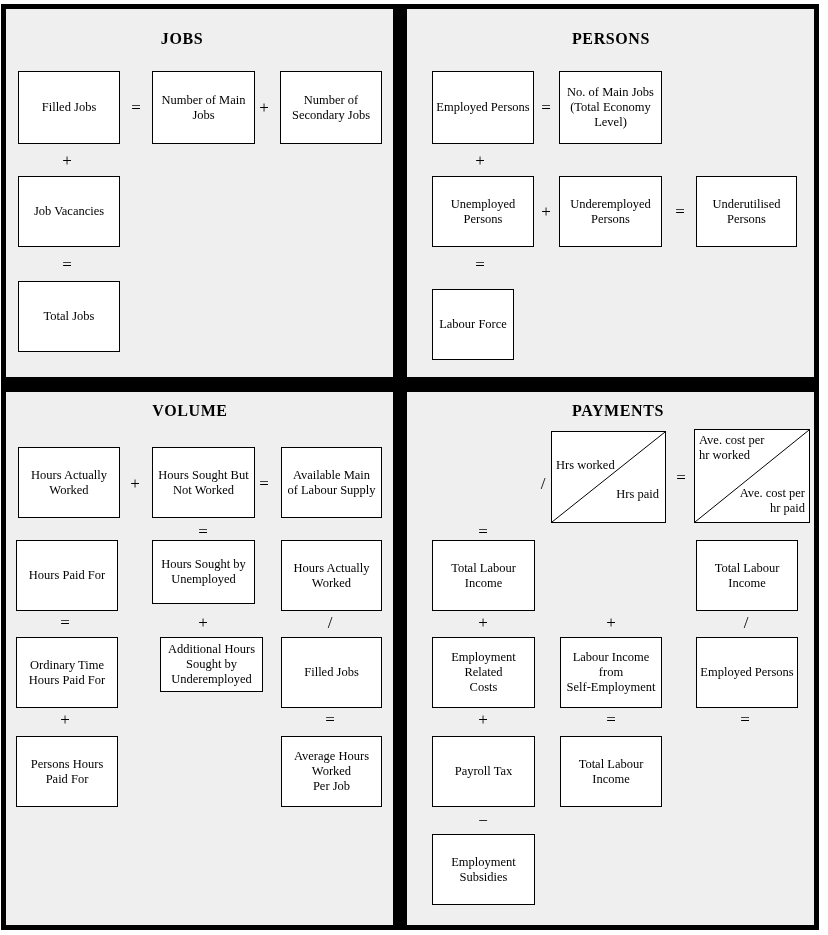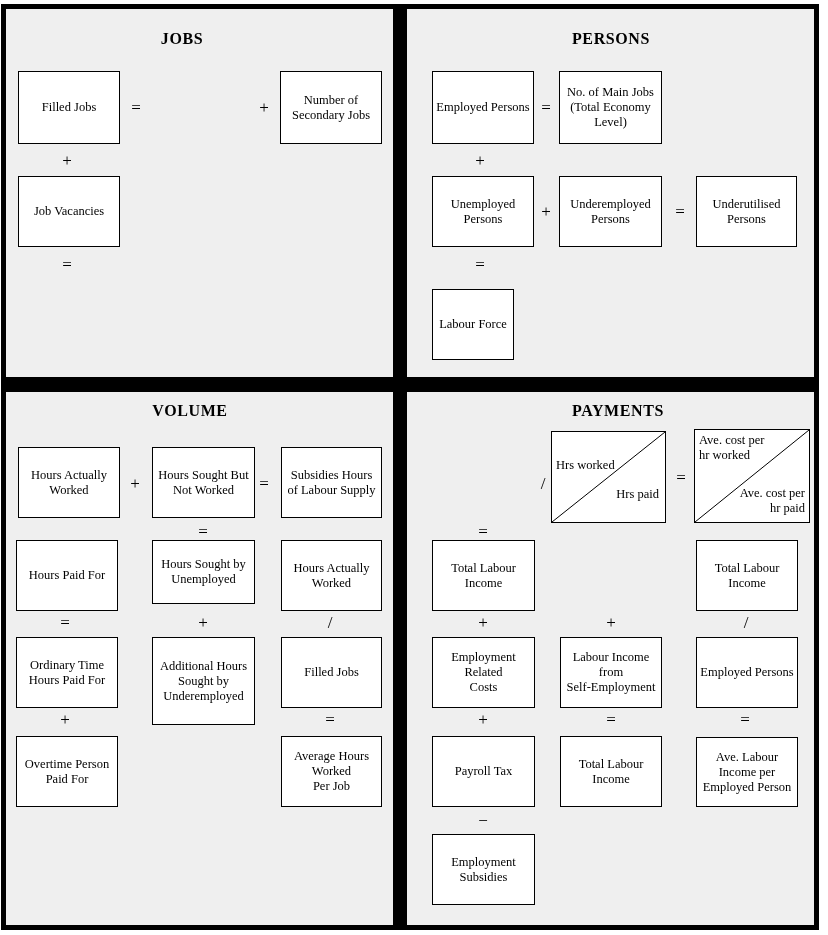--- a/index.html
+++ b/index.html
@@ -40,27 +40,30 @@
 
   <div class="frame"></div>
   <div class="vbar"></div>
   <div class="hbar"></div>
 
   <div class="quad">
     <div class="qtitle" style="left:182px; top:30px">JOBS</div>
 
     <div class="box" style="left:18px; top:71px; width:102px; height:73px">Filled Jobs</div>
     <span class="op" style="left:136px; top:107px">=</span>
+    <div class="box" style="left:152px; top:71px; width:103px; height:73px">Number of Main
+Jobs</div>
     <span class="op" style="left:264px; top:107px">+</span>
     <div class="box" style="left:280px; top:71px; width:102px; height:73px">Number of
 Secondary Jobs</div>
 
     <span class="op" style="left:67px; top:160px">+</span>
     <div class="box" style="left:18px; top:176px; width:102px; height:71px">Job Vacancies</div>
     <span class="op" style="left:67px; top:264px">=</span>
+    <div class="box" style="left:18px; top:281px; width:102px; height:71px">Total Jobs</div>
   </div>
 
   <div class="quad">
     <div class="qtitle" style="left:611px; top:30px">PERSONS</div>
 
     <div class="box" style="left:432px; top:71px; width:102px; height:73px">Employed Persons</div>
     <span class="op" style="left:546px; top:107px">=</span>
     <div class="box" style="left:559px; top:71px; width:103px; height:73px">No. of Main Jobs
 (Total Economy
 Level)</div>
@@ -81,46 +84,46 @@
 
   <div class="quad">
     <div class="qtitle" style="left:190px; top:402px">VOLUME</div>
 
     <div class="box" style="left:18px; top:447px; width:102px; height:71px">Hours Actually
 Worked</div>
     <span class="op" style="left:135px; top:483px">+</span>
     <div class="box" style="left:152px; top:447px; width:103px; height:71px">Hours Sought But
 Not Worked</div>
     <span class="op" style="left:264px; top:483px">=</span>
-    <div class="box" style="left:281px; top:447px; width:101px; height:71px">Subsidies Hours
+    <div class="box" style="left:281px; top:447px; width:101px; height:71px">Available Main
 of Labour Supply</div>
 
     <span class="op" style="left:203px; top:531px">=</span>
 
     <div class="box" style="left:16px; top:540px; width:102px; height:71px">Hours Paid For</div>
     <div class="box" style="left:152px; top:540px; width:103px; height:64px">Hours Sought by
 Unemployed</div>
     <div class="box" style="left:281px; top:540px; width:101px; height:71px">Hours Actually
 Worked</div>
 
     <span class="op" style="left:65px; top:622px">=</span>
     <span class="op" style="left:203px; top:622px">+</span>
     <span class="op" style="left:330px; top:622px">/</span>
 
     <div class="box" style="left:16px; top:637px; width:102px; height:71px">Ordinary Time
 Hours Paid For</div>
-    <div class="box" style="left:152px; top:637px; width:103px; height:88px">Additional Hours
+    <div class="box" style="left:160px; top:637px; width:103px; height:55px">Additional Hours
 Sought by
 Underemployed</div>
     <div class="box" style="left:281px; top:637px; width:101px; height:71px">Filled Jobs</div>
 
     <span class="op" style="left:65px; top:719px">+</span>
     <span class="op" style="left:330px; top:719px">=</span>
 
-    <div class="box" style="left:16px; top:736px; width:102px; height:71px">Overtime Person
+    <div class="box" style="left:16px; top:736px; width:102px; height:71px">Persons Hours
 Paid For</div>
     <div class="box" style="left:281px; top:736px; width:101px; height:71px">Average Hours
 Worked
 Per Job</div>
   </div>
 
   <div class="quad">
     <div class="qtitle" style="left:618px; top:402px">PAYMENTS</div>
 
     <span class="op" style="left:543px; top:483px">/</span>
@@ -164,23 +167,20 @@
 Self-Employment</div>
     <div class="box" style="left:696px; top:637px; width:102px; height:71px">Employed Persons</div>
 
     <span class="op" style="left:483px; top:719px">+</span>
     <span class="op" style="left:611px; top:719px">=</span>
     <span class="op" style="left:745px; top:719px">=</span>
 
     <div class="box" style="left:432px; top:736px; width:103px; height:71px">Payroll Tax</div>
     <div class="box" style="left:560px; top:736px; width:102px; height:71px">Total Labour
 Income</div>
-    <div class="box" style="left:696px; top:737px; width:102px; height:70px">Ave. Labour
-Income per
-Employed Person</div>
 
     <span class="op" style="left:483px; top:820px">−</span>
 
     <div class="box" style="left:432px; top:834px; width:103px; height:71px">Employment
 Subsidies</div>
   </div>
 
 </div>
 
 </body></html>

